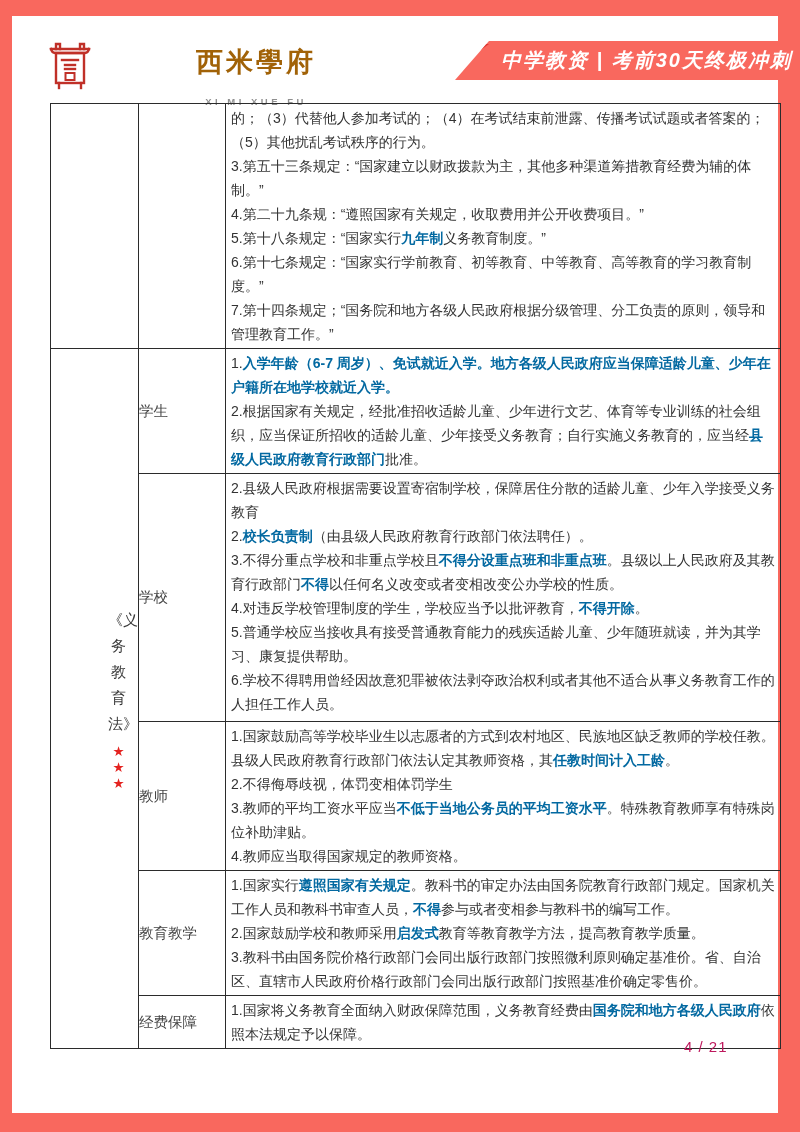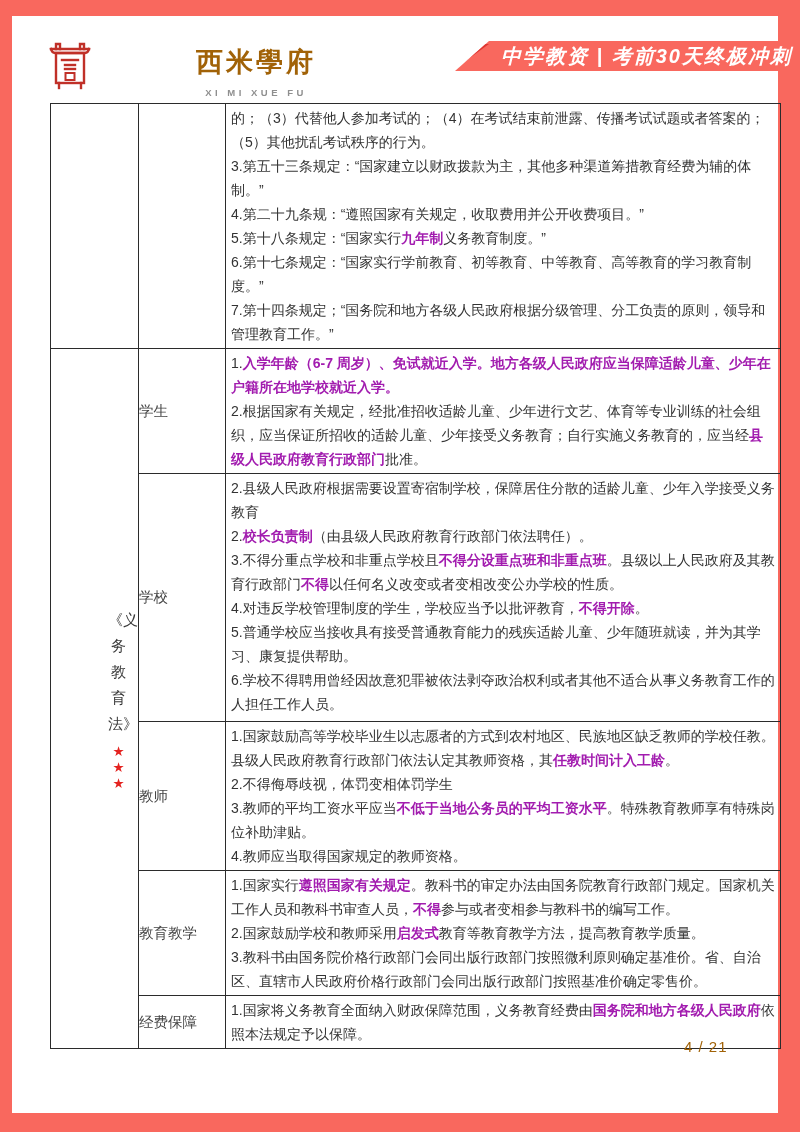--- a/index.html
+++ b/index.html
@@ -15,47 +15,47 @@
   .frame-top{left:0; top:0; width:800px; height:16px;}
   .frame-left{left:0; top:0; width:12px; height:1132px;}
   .frame-right{left:778px; top:0; width:22px; height:1132px;}
   .frame-bottom{left:0; top:1113px; width:800px; height:19px;}
 
   
   .logo-icon{position:absolute; left:48px; top:41px;}
   .brand{position:absolute; left:196px; top:44px; text-align:center;}
   .brand-cn{font-size:27px; font-weight:700; letter-spacing:3px; color:#a16207;
             font-family:"Liberation Serif","DejaVu Serif",serif;}
-  .brand-en{font-size:9.5px; letter-spacing:3.5px; color:#8f8f8f; margin-top:7px; font-weight:700;}
+  .brand-en{font-size:9.5px; letter-spacing:3.5px; color:#8f8f8f; margin-top:16px; font-weight:700;}
 
   
-  .banner{position:absolute; left:455px; top:41px; width:345px; height:30px;
+  .banner{position:absolute; left:455px; top:41px; width:345px; height:39px;
           background:var(--accent);
           clip-path:polygon(34px 0, 100% 0, 100% 100%, 0 100%);
           display:flex; align-items:center; justify-content:center; padding-left:38px;}
   .banner-fold{position:absolute; left:1px; top:3px; width:33px; height:24px; background:var(--fold);
           clip-path:polygon(100% 0, 20% 0, 0 100%);}
   .banner-text{color:#fff; font-size:20px; font-weight:700; font-style:italic; letter-spacing:2px;
           white-space:nowrap;}
 
   
   .doc-table{position:absolute; left:50px; top:103px; width:730px;
              border-collapse:collapse; table-layout:fixed;}
   .doc-table td{border:1.6px solid var(--border); vertical-align:middle;}
   .col-cat{width:88px;} .col-label{width:87px;} .col-content{width:555px;}
   td.cat{text-align:center;padding-left:48px;}
   .law{font-size:15px; line-height:26px; color:#3a3a3a; padding:0 9px;}
   .stars{color:var(--star); font-size:13.5px; letter-spacing:3px; margin-top:6px; padding-left:3px;}
   td.label{font-size:14.5px; color:var(--label);}
   td.content{font-size:14px; line-height:24px; color:var(--text);
              padding:2px 4px 2px 5px; vertical-align:top;}
-  td.content b{color:#a21caf; font-weight:700;}
+  td.content b{color:#0369a1; font-weight:700;}
 
   
-  .page-number{position:absolute; left:684px; top:1038px; font-size:15px; color:#a16207; letter-spacing:1px;}
+  .page-number{position:absolute; left:684px; top:1038px; font-size:15px; color:#be185d; letter-spacing:1px;}
 </style>
 </head>
 <body>
 
 <div class="page">
 
   <div class="frame frame-top"></div>
   <div class="frame frame-left"></div>
   <div class="frame frame-right"></div>
   <div class="frame frame-bottom"></div>

